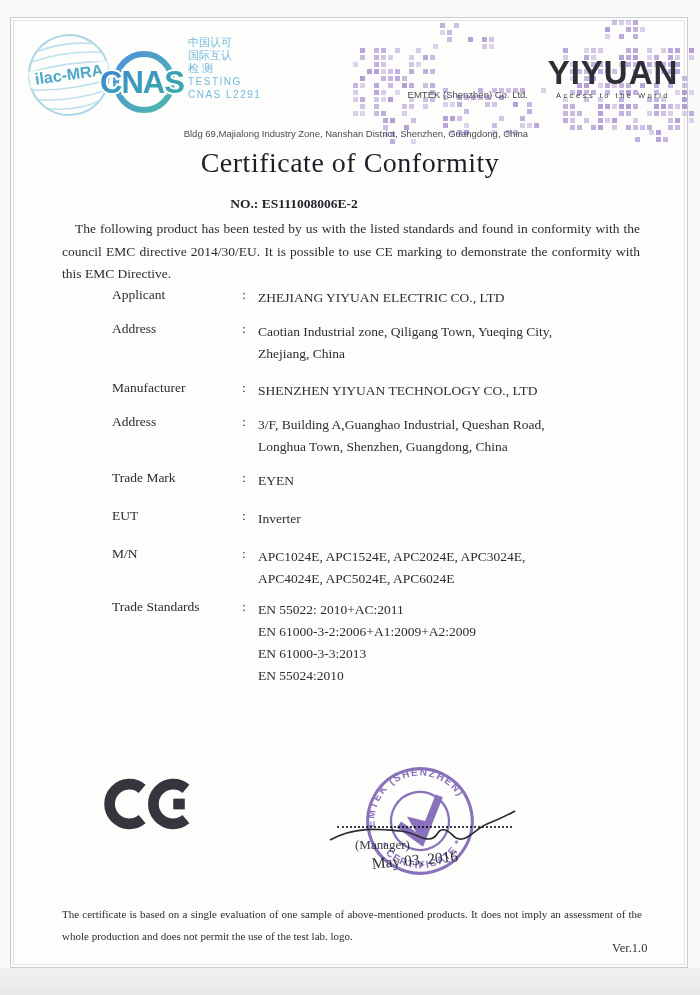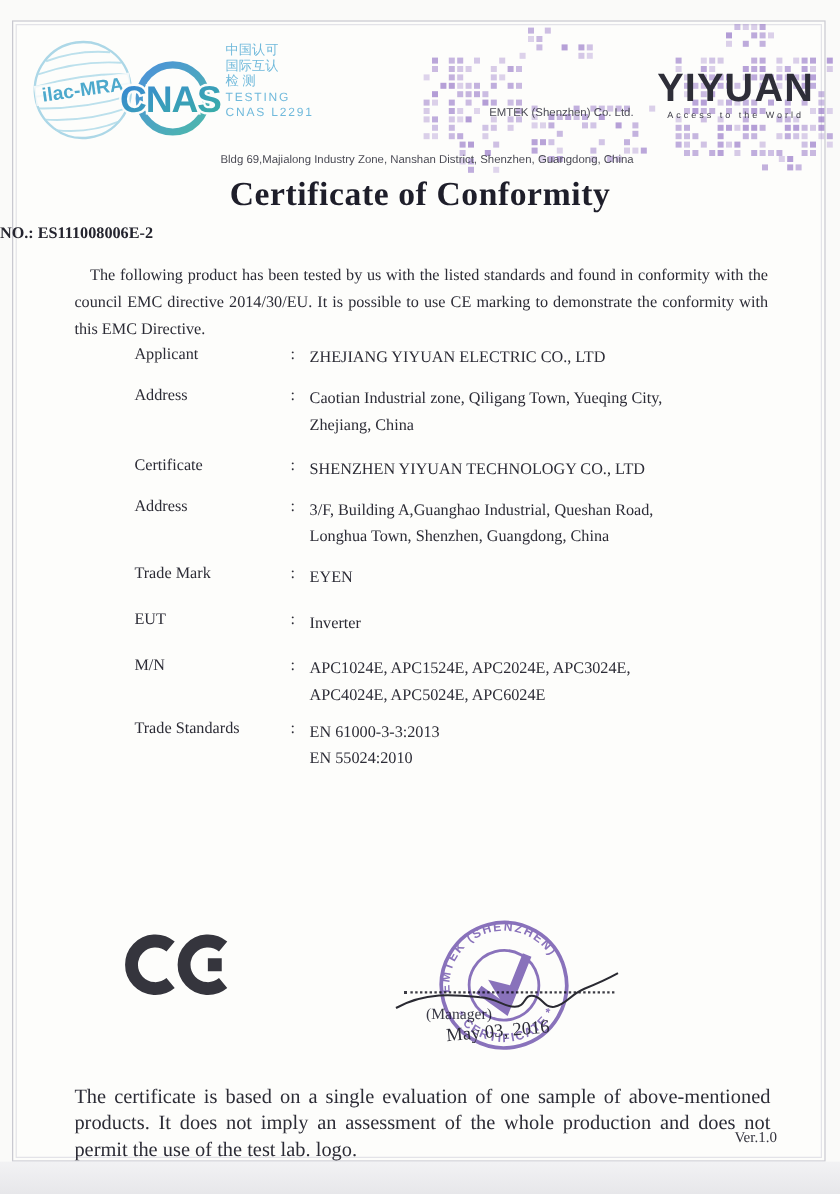--- a/index.html
+++ b/index.html
@@ -18,42 +18,42 @@
   .cnas-cn .en{font-size:10px;letter-spacing:1.5px;}
   .company{position:absolute;left:178px;top:62px;width:350px;z-index:2;text-align:right;
            font-family:"Liberation Sans",sans-serif;font-size:9.5px;line-height:13px;
            color:#4a4a54;white-space:pre;}
   .emtek-logo{position:absolute;left:538px;top:56px;width:150px;z-index:2;text-align:center;
               font-family:"Liberation Sans",sans-serif;}
   .emtek-logo .word{font-size:33px;font-weight:900;letter-spacing:1px;color:#2e2e38;line-height:34px;}
   .emtek-logo .tag{font-size:7.5px;letter-spacing:2.5px;color:#3c3c46;margin-top:1px;}
   
   .title{position:absolute;left:0;top:147px;width:700px;text-align:center;z-index:2;
-         font-size:28px;font-weight:bold;color:#1e1e2a;letter-spacing:.5px;}
-  .cert-no{position:absolute;left:0;top:186px;width:588px;z-index:2;
+         font-size:28px;font-weight:normal;color:#1e1e2a;letter-spacing:.5px;}
+  .cert-no{position:absolute;left:0;top:196px;width:588px;text-align:center;z-index:2;
            font-size:13.5px;font-weight:bold;color:#24242e;}
   .intro{position:absolute;left:62px;top:218px;width:578px;z-index:2;font-size:13.5px;
          line-height:22.5px;text-align:justify;text-indent:13px;color:#2c2c36;}
   
   .row{position:absolute;left:0;width:700px;height:0;overflow:visible;z-index:2;}
   .flabel{position:absolute;left:112px;font-size:13.5px;}
   .fcolon{position:absolute;left:242px;font-size:13.5px;}
   .fvalue{position:absolute;left:258px;width:400px;font-size:13.5px;line-height:22px;}
   
   .ce{position:absolute;left:103px;top:772px;z-index:2;}
   .dotline{position:absolute;left:337px;top:826px;width:175px;border-top:2px dotted #3c3c44;z-index:2;}
   .stamp{position:absolute;left:362px;top:763px;z-index:3;opacity:.88;mix-blend-mode:multiply;
          transform:rotate(-15deg);}
   .signature{position:absolute;left:325px;top:798px;z-index:4;}
   .manager{position:absolute;left:355px;top:837px;width:124px;text-align:left;z-index:2;
            font-size:13px;color:#3a3a46;}
   .stampdate{position:absolute;left:348px;top:851px;width:134px;text-align:center;z-index:4;
              font-size:15.5px;color:#2e2e38;transform:rotate(-5deg);}
   
-  .footnote{position:absolute;left:62px;top:903px;width:580px;z-index:2;font-size:17px;
+  .footnote{position:absolute;left:62px;top:903px;width:580px;z-index:2;font-size:11px;
             line-height:22px;text-align:justify;color:#2c2c36;}
   .version{position:absolute;left:612px;top:941px;z-index:2;font-size:12.5px;color:#33333d;}
 </style>
 </head>
 <body>
 
 <div class="page">
 
   <div class="paper"></div>
   <div class="scan-bottom"></div>
@@ -389,21 +389,21 @@
   </div>
   <div class="row" style="top:321px">
     <div class="flabel">Address</div>
     <div class="fcolon">:</div>
     <div class="fvalue">
       <div>Caotian Industrial zone, Qiligang Town, Yueqing City,</div>
       <div>Zhejiang, China</div>
     </div>
   </div>
   <div class="row" style="top:380px">
-    <div class="flabel">Certificate</div>
+    <div class="flabel">Manufacturer</div>
     <div class="fcolon">:</div>
     <div class="fvalue">
         <div>SHENZHEN YIYUAN TECHNOLOGY CO., LTD</div>
       </div>
   </div>
   <div class="row" style="top:414px">
     <div class="flabel">Address</div>
     <div class="fcolon">:</div>
     <div class="fvalue">
       <div>3/F, Building A,Guanghao Industrial, Queshan Road,</div>
@@ -429,20 +429,22 @@
     <div class="fcolon">:</div>
     <div class="fvalue">
       <div>APC1024E, APC1524E, APC2024E, APC3024E,</div>
       <div>APC4024E, APC5024E, APC6024E</div>
     </div>
   </div>
   <div class="row" style="top:599px">
     <div class="flabel">Trade Standards</div>
     <div class="fcolon">:</div>
     <div class="fvalue">
+      <div>EN 55022: 2010+AC:2011</div>
+      <div>EN 61000-3-2:2006+A1:2009+A2:2009</div>
       <div>EN 61000-3-3:2013</div>
       <div>EN 55024:2010</div>
     </div>
   </div>
 
   <svg class="ce" width="95" height="64" viewBox="0 0 115 64" aria-label="CE">
     <g stroke="#35353d" stroke-width="13" fill="none">
       <path d="M 47.4 13.6 A 24 24 0 1 0 47.4 50.4"></path>
       <path d="M 100.4 13.6 A 24 24 0 1 0 100.4 50.4"></path>
       <path d="M 85 32 H 99"></path>

